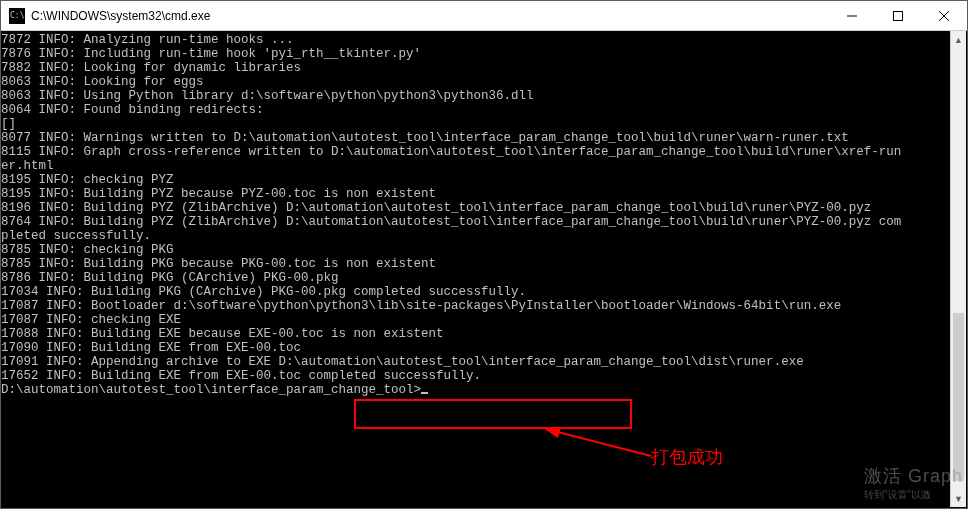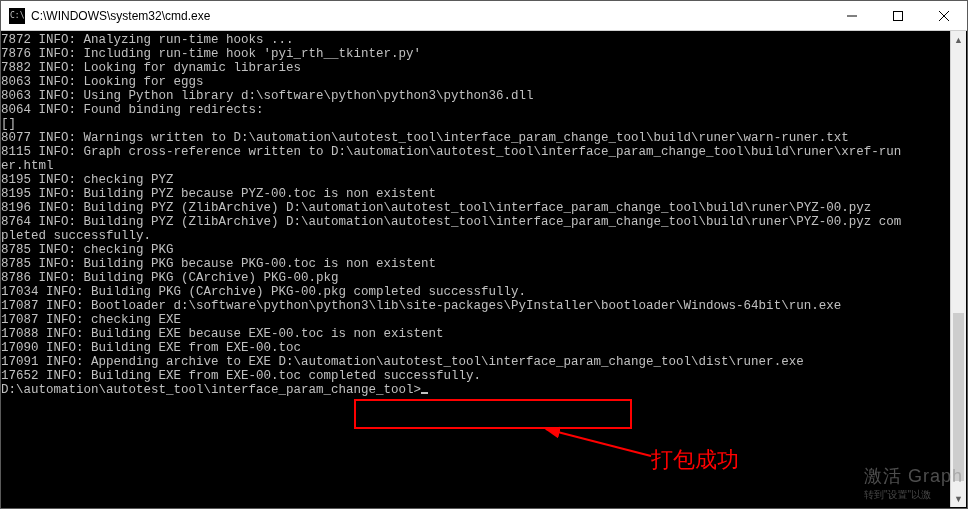--- a/index.html
+++ b/index.html
@@ -8,21 +8,21 @@
   .titlebar { height: 30px; background: #ffffff; display: flex; align-items: center; border-bottom: 1px solid #d0d0d0; }
   .titlebar .icon { width: 16px; height: 16px; margin: 0 6px 0 8px; background: #000; position: relative; display: inline-block; }
   .titlebar .icon::after { content: "C:\\"; position: absolute; color: #c0c0c0; font: 8px/16px Consolas, monospace; left: 1px; top: 0; }
   .titlebar .title { flex: 1; font-size: 12px; color: #000; }
   .titlebar .btns { display: flex; height: 100%; }
   .titlebar .btn { width: 46px; height: 100%; display: flex; align-items: center; justify-content: center; font-size: 12px; font-family: "Segoe UI Symbol", sans-serif; color: #000; }
   .terminal { flex: 1; background: #000; color: #c0c0c0; font-family: "NSimSun","SimSun","Consolas","Courier New",monospace; font-size: 12.5px; line-height: 14px; padding: 2px 0 16px 0; white-space: pre; overflow: hidden; position: relative; }
   .terminal .line { display: block; }
   .highlight-box { position: absolute; border: 2px solid #ff0000; pointer-events: none; }
   .annotation-arrow { position: absolute; pointer-events: none; }
-  .annotation-text { position: absolute; color: #ff0000; font-family: "SimSun","NSimSun",sans-serif; font-size: 22px; font-weight: normal; pointer-events: none; }
+  .annotation-text { position: absolute; color: #ff0000; font-family: "SimSun","NSimSun",sans-serif; font-size: 18px; font-weight: normal; pointer-events: none; }
   .watermark { position: absolute; right: 4px; bottom: 6px; font-family: "Microsoft YaHei","SimSun",sans-serif; font-size: 18px; color: rgba(140,140,140,0.55); letter-spacing: 1px; text-align: left; pointer-events: none; white-space: nowrap; }
   .watermark .sub { display: block; font-size: 10px; color: rgba(140,140,140,0.5); letter-spacing: 0; }
   .cursor { display: inline-block; width: 7px; height: 2px; background: #c0c0c0; vertical-align: -1px; }
   .scrollbar { position: absolute; right: 1px; top: 30px; bottom: 1px; width: 16px; background: #f0f0f0; border-left: 1px solid #d0d0d0; }
   .scrollbar .arrow { height: 17px; display: flex; align-items: center; justify-content: center; font-size: 9px; color: #606060; background: #f0f0f0; }
   .scrollbar .track { position: absolute; top: 17px; bottom: 17px; left: 0; right: 0; background: #f0f0f0; }
   .scrollbar .thumb { position: absolute; left: 2px; right: 2px; top: 60%; height: 38%; background: #cdcdcd; }
   .scrollbar .arrow.down { position: absolute; bottom: 0; left: 0; right: 0; }
 </style>
 </head>

